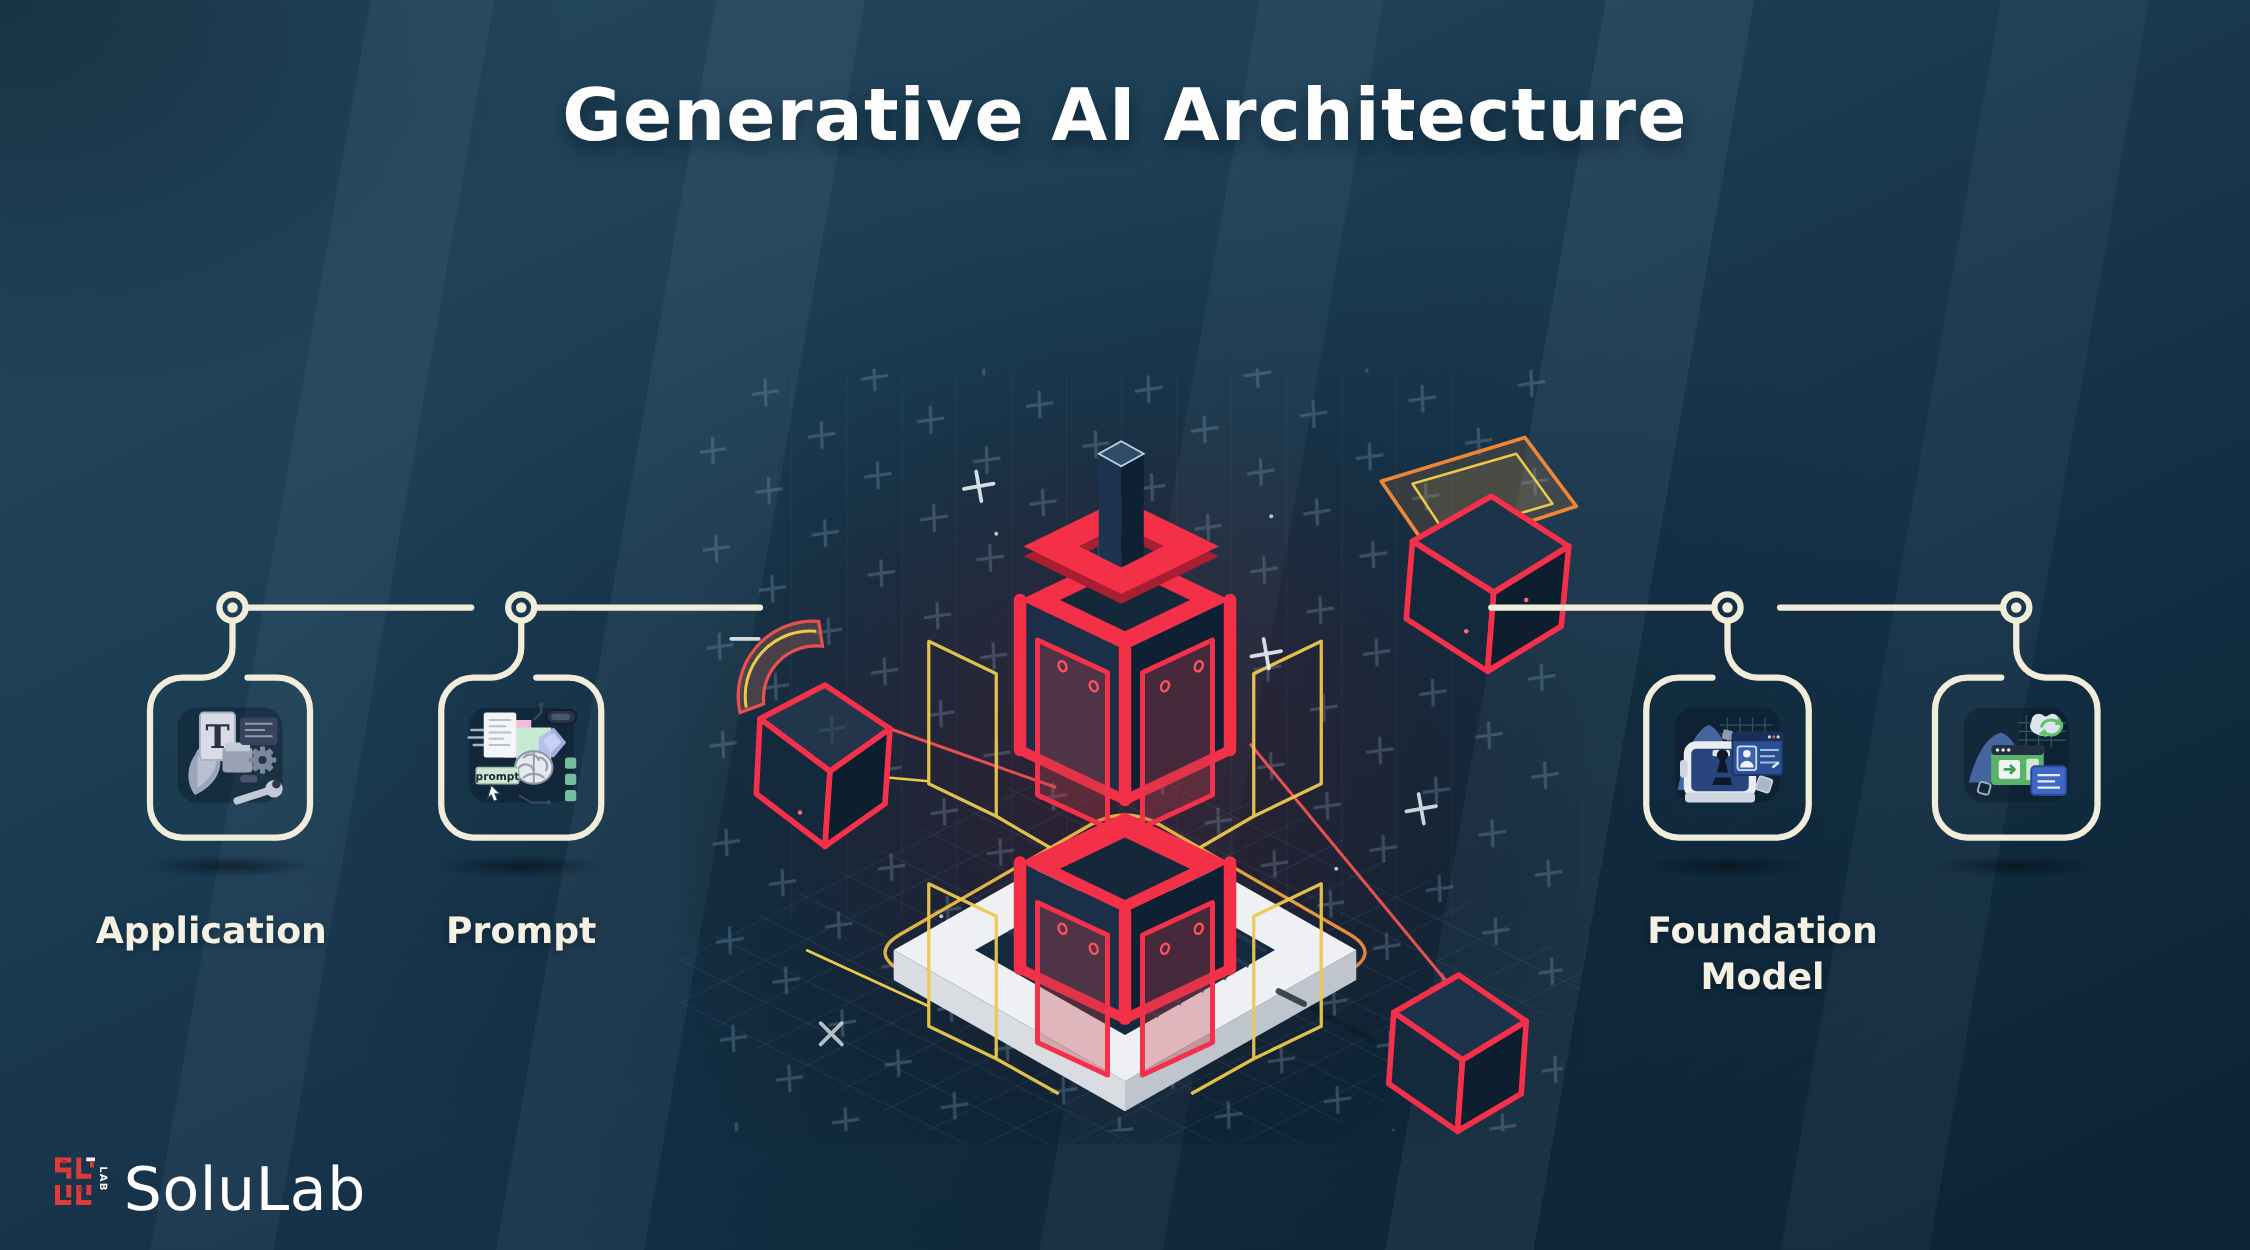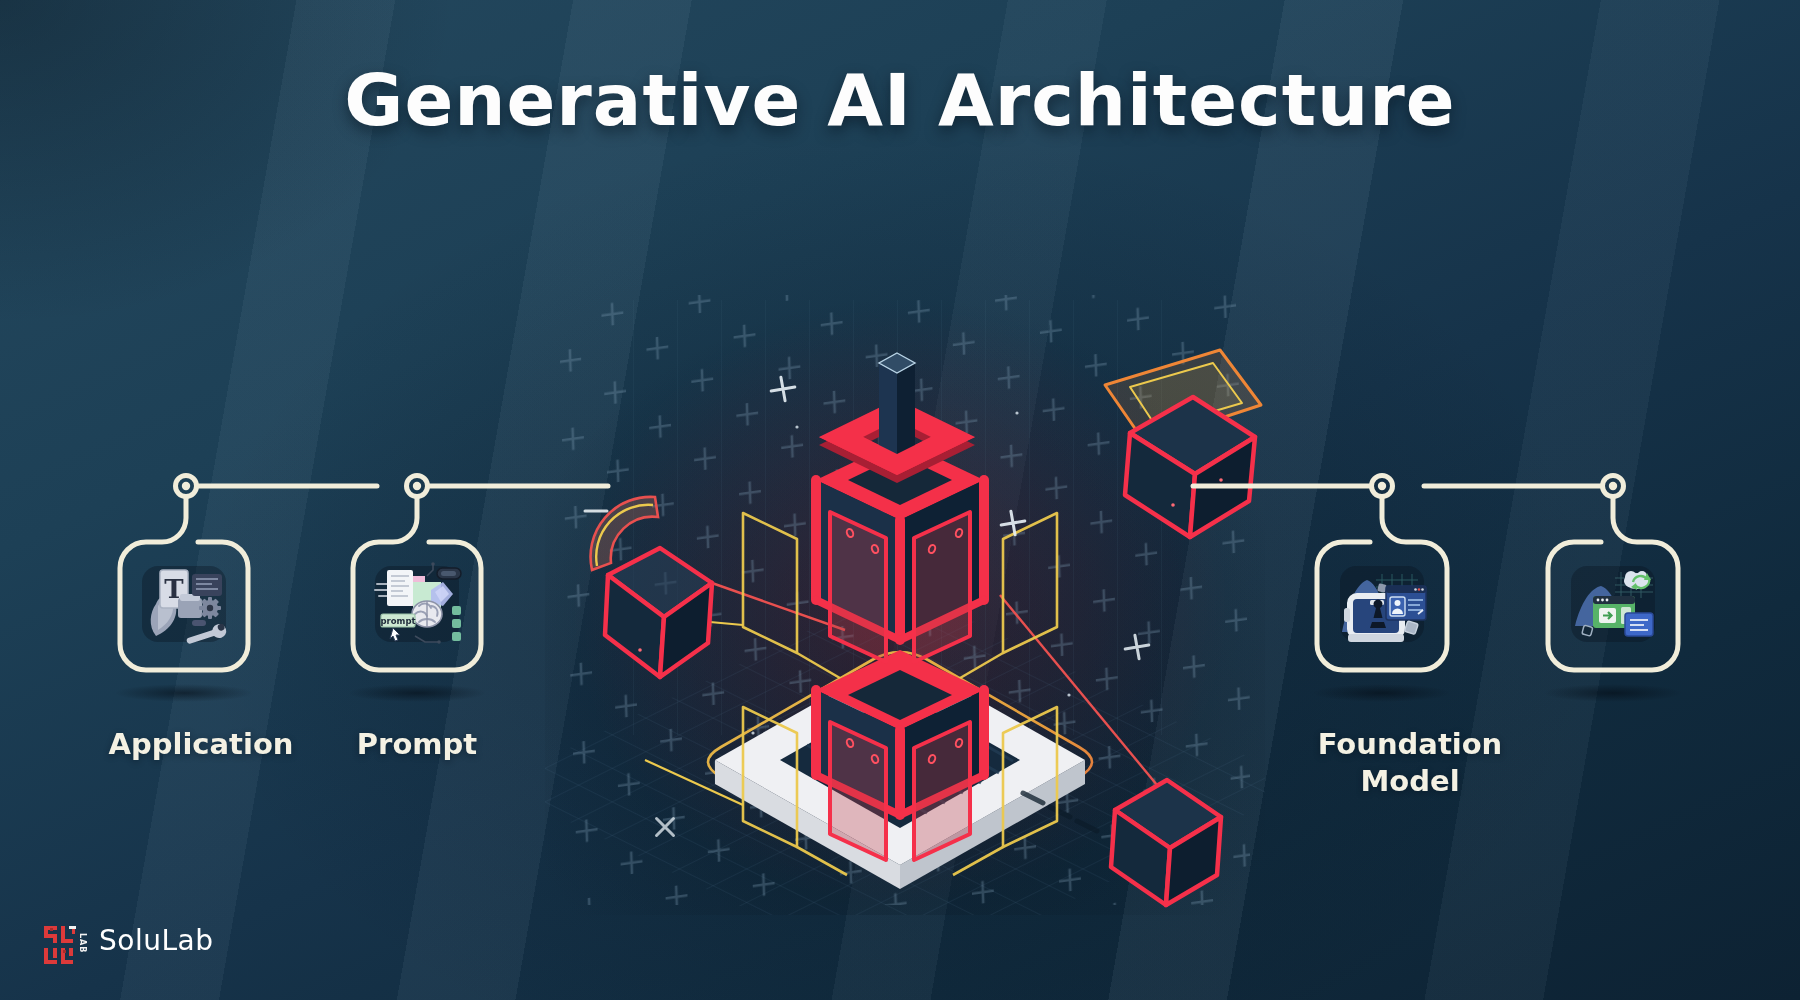--- a/index.html
+++ b/index.html
@@ -13,36 +13,36 @@
         rgba(190,220,240,0) 35% 51%, rgba(190,220,240,.05) 51% 56%,
         rgba(190,220,240,0) 56% 65%, rgba(190,220,240,.065) 65% 71%,
         rgba(190,220,240,0) 71% 81%, rgba(190,220,240,.05) 81% 87%,
         rgba(190,220,240,0) 87% 100%),
       radial-gradient(700px 500px at 0% 0%, rgba(8,20,30,.40), transparent 65%),
       radial-gradient(1000px 700px at 50% 62%, rgba(8,22,34,.42), transparent 70%),
       linear-gradient(155deg,#24485e 0%,#1d4056 30%,#16334a 56%,#102a3d 78%,#0d2233 100%);
   }
   .title{
     position:absolute;left:0;right:0;top:58px;text-align:center;
-    font-size:72px;font-weight:800;color:#fdfdfd;letter-spacing:1px;
+    font-size:58px;font-weight:800;color:#fdfdfd;letter-spacing:1px;
     text-shadow:0 6px 14px rgba(4,14,24,.5);
   }
   .label{
     position:absolute;text-align:center;color:#f4f1e3;
     font-size:29px;font-weight:700;line-height:37px;
     text-shadow:0 2px 6px rgba(4,14,24,.4);
   }
   svg{position:absolute;display:block;}
   .box-shadow{
     position:absolute;width:140px;height:18px;
     background:radial-gradient(ellipse at center,rgba(3,10,18,.55),rgba(3,10,18,0) 70%);
   }
   .footer-brand{
     position:absolute;left:99px;top:924px;
-    font-size:28px;color:#ffffff;font-weight:400;letter-spacing:.5px;
+    font-size:48px;color:#ffffff;font-weight:400;letter-spacing:.5px;
   }
 </style>
 </head>
 <body>
 
 <div id="canvas">
 
   <svg style="left:545px;top:265px;" width="720" height="650" viewBox="0 0 720 650">
     <defs>
       <radialGradient id="darkback" cx="50%" cy="50%" r="50%">
@@ -401,21 +401,21 @@
       <rect x="60" y="57" width="28" height="23" rx="3" fill="#3e68c8" stroke="#2a4a98" stroke-width="1.5"></rect>
       <g stroke="#e8eef8" stroke-width="1.8">
         <line x1="65" y1="64" x2="83" y2="64"></line>
           <line x1="65" y1="69" x2="79" y2="69"></line>
         <line x1="65" y1="74" x2="83" y2="74"></line>
       </g>
     </g>
     <rect x="18" y="70" width="9" height="9" rx="2" fill="none" stroke="#9fb0c2" stroke-width="1.5" transform="rotate(15 22 74)"></rect>
   </svg>
 
-  <div class="label" style="left:81px;top:726px;width:240px;">Application</div>
+  <div class="label" style="left:49px;top:726px;width:240px;">Application</div>
   <div class="label" style="left:297px;top:726px;width:240px;">Prompt</div>
   <div class="label" style="left:1282px;top:726px;width:200px;margin-left:28px;">Foundation Model</div>
 
   <h1 class="title" style="margin:0;">Generative AI Architecture</h1>
 
   <svg style="left:42px;top:924px;" width="52" height="48" viewBox="0 0 52 48">
     <g fill="#dd3a3a">
       <rect x="2" y="2" width="13" height="4"></rect>
       <rect x="2" y="2" width="4" height="12"></rect>
       <rect x="6" y="10" width="9" height="4"></rect>

